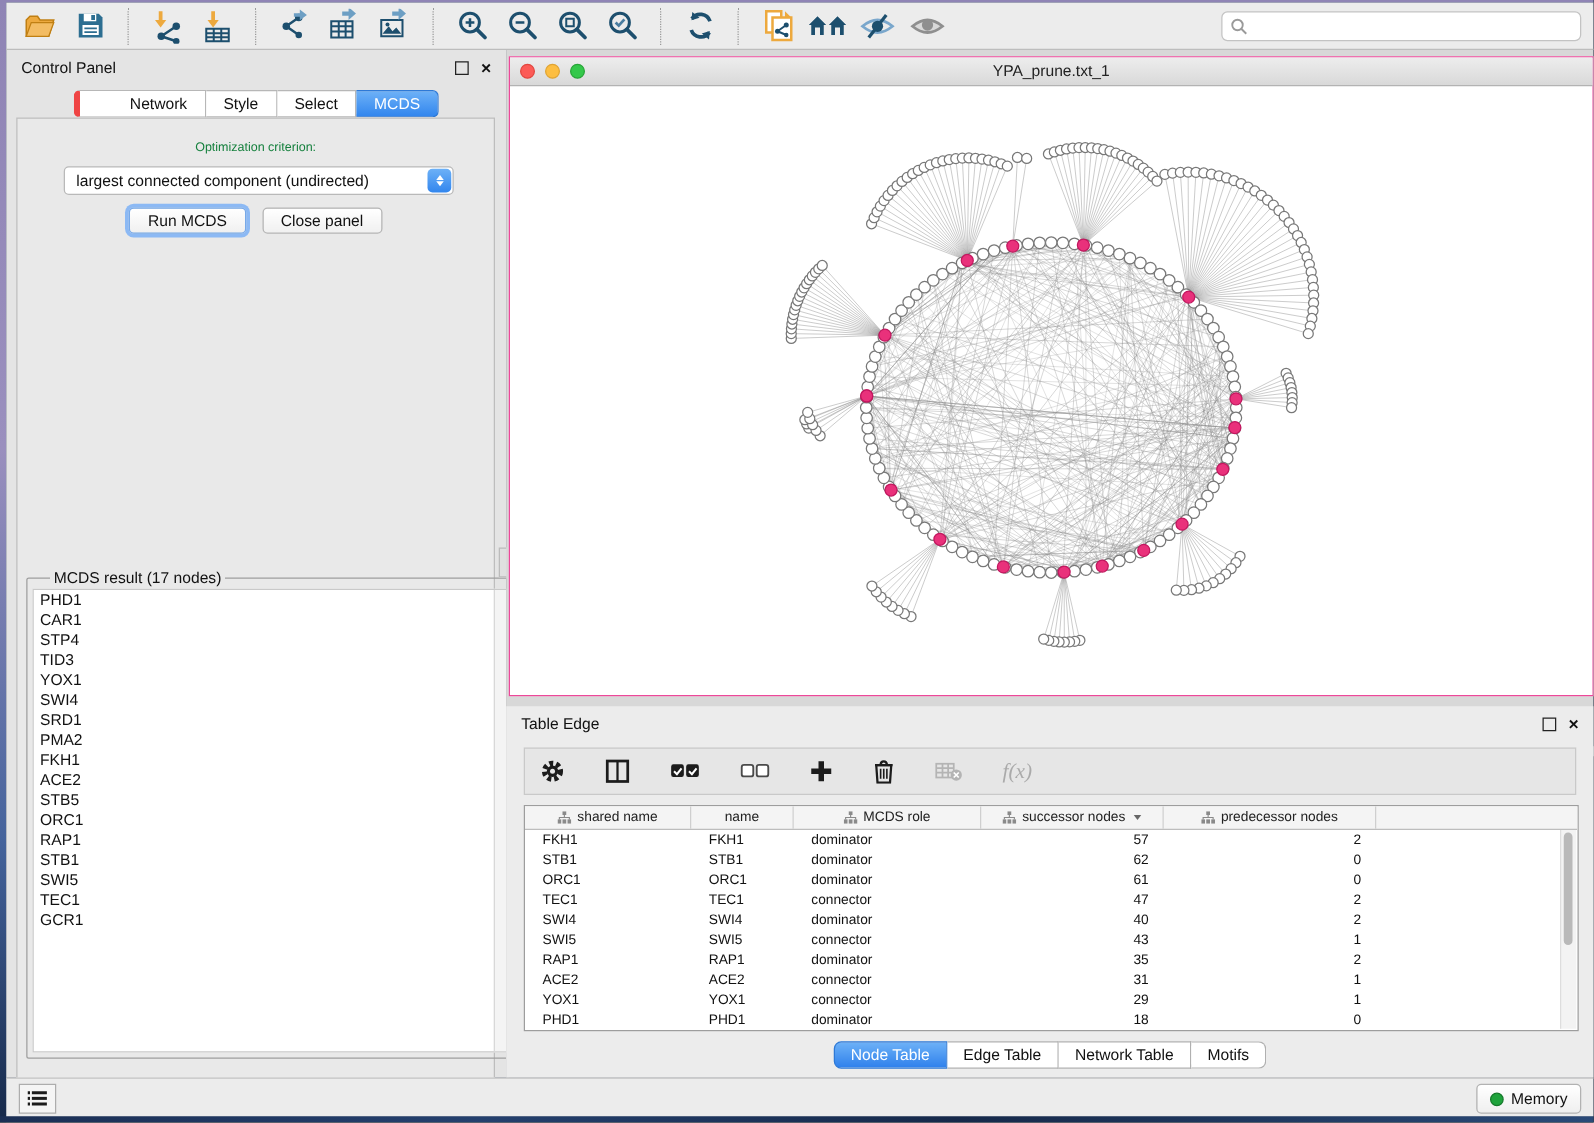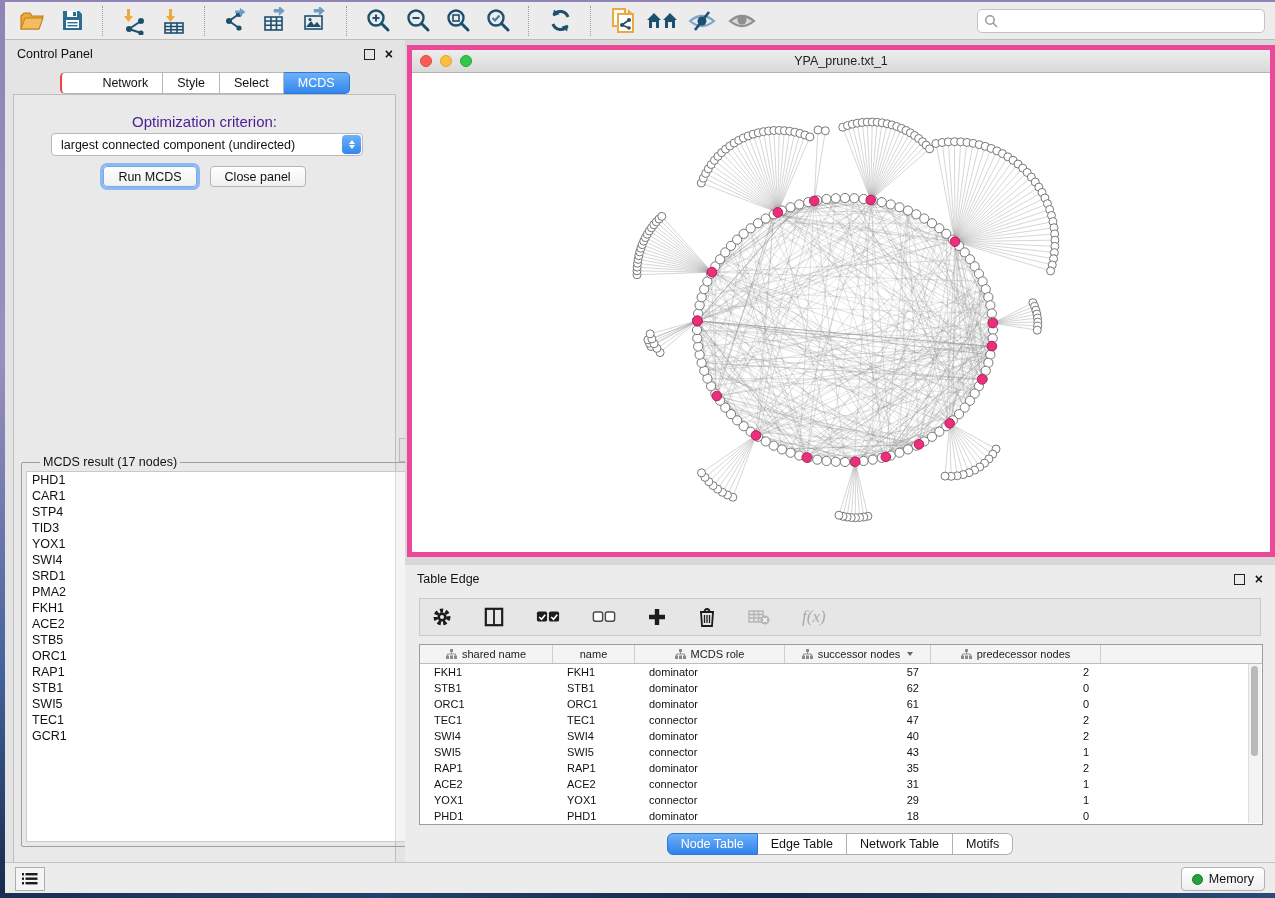--- a/index.html
+++ b/index.html
@@ -20,26 +20,26 @@
   
   #control-panel{position:absolute;left:5px;top:40px;width:400px;height:822px;background:#e4e4e4;box-sizing:border-box;}
   .panel-title-row{height:28px;display:flex;align-items:center;padding:0 12px;gap:8px;}
   .panel-title{font-size:12.5px;color:#111;flex:1;}
   .float-glyph{width:9px;height:9px;border:1.5px solid #222;display:inline-block;}
   .close-glyph{font-size:14px;font-weight:bold;color:#111;line-height:9px;}
   .win-btns{display:flex;gap:10px;align-items:center;}
 
   .tab-strip{display:flex;justify-content:center;margin-top:4px;}
   .ctab{height:20px;padding:0 14px;background:#fff;border:1px solid #b7b7b7;border-left:none;font-size:12.5px;display:flex;align-items:center;color:#111;}
-  .ctab:first-child{border-left:2px solid #ef4444;border-radius:5px 0 0 5px;padding-left:40px;}
+  .ctab:first-child{border-left:5px solid #ef4444;border-radius:5px 0 0 5px;padding-left:40px;}
   .ctab:last-child{border-radius:0 5px 5px 0;}
   .ctab.active{background:linear-gradient(#6db1f7,#3286ee);border-color:#2e79d6;color:#fff;}
 
   #cp-box{position:absolute;left:8px;top:54px;width:383px;height:791px;background:#e9e9e9;border:1px solid #bdbdbd;box-sizing:border-box;}
-  #opt-label{text-align:center;margin-top:18px;font-size:15px;color:#4c1d95;}
+  #opt-label{text-align:center;margin-top:18px;font-size:10px;color:#15803d;}
   #criterion{position:absolute;left:37px;top:38px;width:312px;height:23px;background:#fff;border:1px solid #b9b9b9;border-radius:4px;display:flex;align-items:center;box-sizing:border-box;}
   #criterion .val{flex:1;font-size:12.5px;padding-left:9px;color:#111;white-space:nowrap;}
   #criterion .stepper{width:19px;height:19px;margin-right:1px;background:linear-gradient(#6db1f7,#3286ee);border-radius:4px;display:flex;flex-direction:column;align-items:center;justify-content:center;gap:1px;}
   .chev{width:0;height:0;border-left:3.5px solid transparent;border-right:3.5px solid transparent;}
   .chev.up{border-bottom:4px solid #fff;}
   .chev.down{border-top:4px solid #fff;}
   #btn-row{position:absolute;left:0;top:71px;width:100%;display:flex;justify-content:center;gap:13px;}
   .push-btn{height:21px;background:linear-gradient(#ffffff,#f0f0f0);border:1px solid #b5b5b5;border-radius:4px;font-size:12.5px;color:#111;display:flex;align-items:center;padding:0 14px;}
   .push-btn.focused{box-shadow:0 0 0 3px rgba(90,160,250,.65);border-color:#77a9e8;}
 
@@ -50,21 +50,21 @@
   .mcds-item{font-size:12.5px;line-height:16px;padding-left:5px;color:#111;}
 
   
   #v-splitter{position:absolute;left:405px;top:40px;width:2px;height:822px;background:#a8a8a8;}
   #v-handle{position:absolute;left:399px;top:438px;width:8px;height:22px;background:#e0e0e0;border:1px solid #bbb;}
   #h-splitter{position:absolute;left:407px;top:557px;width:868px;height:8px;background:#e2e2e2;}
   #h-handle{position:absolute;left:250px;top:1px;width:14px;height:6px;background:#c6c6c6;border:1px solid #aaa;}
 
   
   #right-area{position:absolute;left:405px;top:40px;width:870px;height:822px;background:#d8d8d8;}
-  #net-win{position:absolute;left:2px;top:5px;width:868px;height:512px;background:#fff;border:5px solid #ec4899;box-sizing:border-box;}
+  #net-win{position:absolute;left:2px;top:5px;width:868px;height:512px;background:#fff;border:1px solid #ec4899;box-sizing:border-box;}
   #net-titlebar{height:22px;background:linear-gradient(#ededed,#d9d9d9);border-bottom:1px solid #b3b3b3;display:flex;align-items:center;padding:0 8px;position:relative;}
   .light{width:12px;height:12px;border-radius:50%;margin-right:8px;flex:0 0 auto;}
   .light.red{background:#fc5b57;border:1px solid #e2463f;box-sizing:border-box;}
   .light.yellow{background:#fdbe41;border:1px solid #e0a433;box-sizing:border-box;}
   .light.green{background:#34c84a;border:1px solid #27a537;box-sizing:border-box;}
   #net-title{position:absolute;left:0;right:0;text-align:center;font-size:12.5px;color:#222;}
   #net-canvas{position:absolute;left:0;top:22px;width:866px;height:488px;}
 
   
   #table-panel{position:absolute;left:0;top:525px;width:870px;height:297px;background:#ececec;}

